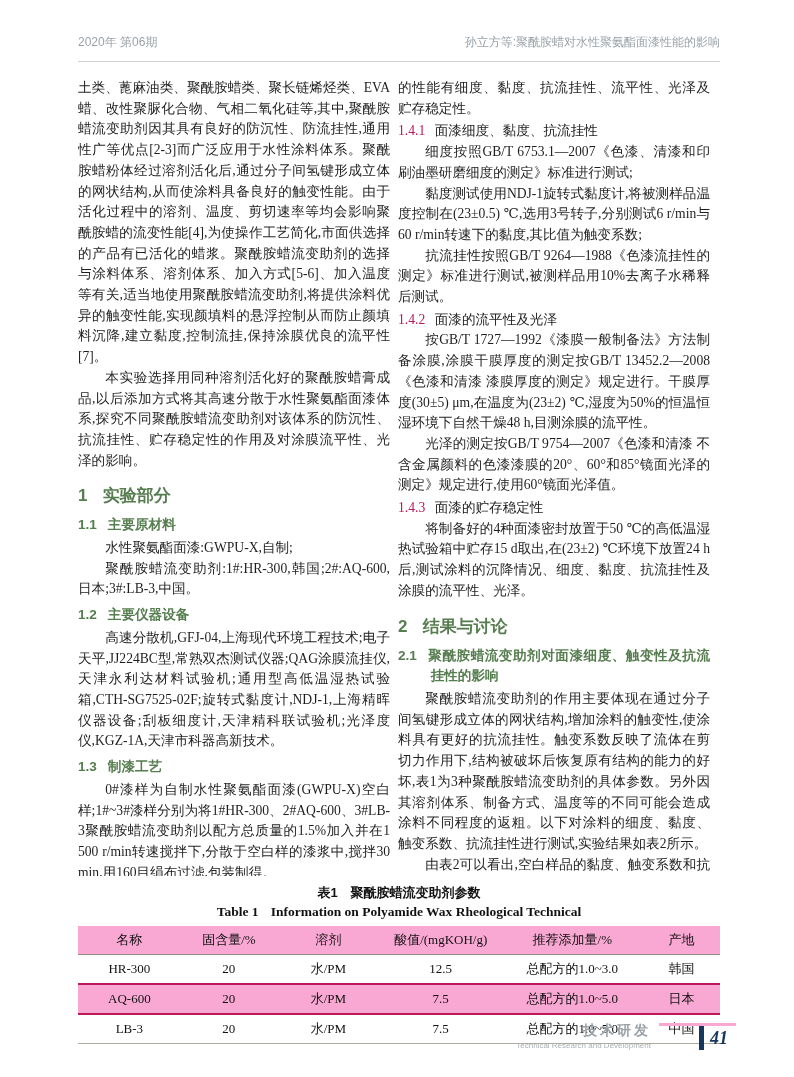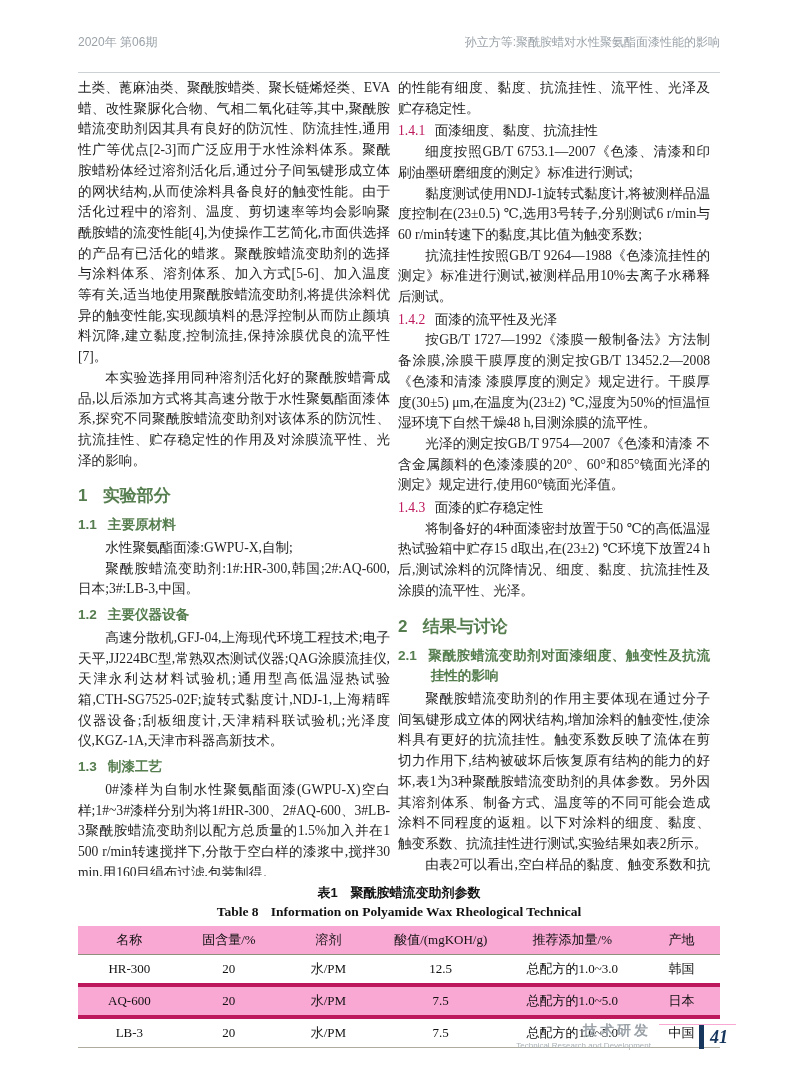--- a/index.html
+++ b/index.html
@@ -3,21 +3,21 @@
 <meta charset="utf-8">
 <style>
   html,body{margin:0;padding:0;background:#ffffff;}
   body{width:794px;height:1077px;position:relative;overflow:hidden;
        font-family:"Liberation Serif","DejaVu Serif",serif;color:#1e1e1e;}
 
   
   .hdr{position:absolute;left:78px;right:74px;top:34px;
        display:flex;justify-content:space-between;align-items:flex-end;
        font-family:"Liberation Sans","DejaVu Sans",sans-serif;
-       font-size:12px;color:#9aa2a8;padding-bottom:21px;
+       font-size:12px;color:#9aa2a8;padding-bottom:10px;
        border-bottom:1px solid #ccd1d5;}
 
   
   .cols{position:absolute;left:78px;top:78px;width:642px;height:798px;
         display:flex;gap:8px;overflow:hidden;}
   .col{width:312px;font-size:13.6px;line-height:20.7px;text-align:justify;}
   .para{margin:0;}
   .indent{text-indent:2em;}
 
   .sec1{margin:13px 0 7px 0;font-size:17px;font-weight:600;color:#567d4f;
@@ -37,29 +37,29 @@
         font-family:"Liberation Sans","DejaVu Sans",sans-serif;color:#111;}
   .tbl-title-zh .gap{display:inline-block;width:1em;}
   .tbl-title-en{text-align:center;font-size:13.5px;font-weight:bold;
         font-family:"Liberation Serif","DejaVu Serif",serif;color:#111;margin-top:2px;}
   .tbl-title-en .gap{display:inline-block;width:.9em;}
   table{width:100%;border-collapse:collapse;margin-top:6px;font-size:13px;}
   th{background:#f9a8d4;font-weight:normal;color:#111;height:26px;
      border-bottom:1px solid #8f8d7c;}
   td{height:26px;text-align:center;color:#111;}
   tr.alt td{background:#f9a8d4;}
-  tr.body-row td{border-bottom:4px solid #be185d;}
+  tr.body-row td{border-bottom:2px solid #be185d;}
   tr.body-row:last-child td{border-bottom:1.6px solid #aeac9c;}
 
   
   .ftr{position:absolute;right:58px;top:1022px;display:flex;align-items:center;gap:8px;}
   .ftr-text{text-align:right;font-family:"Liberation Sans","DejaVu Sans",sans-serif;}
   .ftr-zh{font-size:14px;font-weight:600;color:#9aa2a8;letter-spacing:3px;}
   .ftr-en{font-size:8px;color:#aab1b6;margin-top:1px;}
-  .pagenum{border-top:1px solid #f9a8d4;display:flex;align-items:stretch;padding-top:0;padding-left:40px;}
+  .pagenum{border-top:3px solid #f9a8d4;display:flex;align-items:stretch;padding-top:0;padding-left:40px;}
   .pagenum .bar{width:5px;background:#17365d;margin-right:6px;height:24px;}
   .pagenum .num{font-size:18px;font-weight:bold;font-style:italic;color:#17365d;
                 font-family:"Liberation Serif","DejaVu Serif",serif;line-height:24px;
                 padding-right:8px;}
 </style>
 </head>
 <body>
 
 <div class="hdr">
   <span>2020年 第06期</span>
@@ -116,21 +116,21 @@
     <p class="para indent">聚酰胺蜡流变助剂的作用主要体现在通过分子间氢键形成立体的网状结构,增加涂料的触变性,使涂料具有更好的抗流挂性。触变系数反映了流体在剪切力作用下,结构被破坏后恢复原有结构的能力的好坏,表1为3种聚酰胺蜡流变助剂的具体参数。另外因其溶剂体系、制备方式、温度等的不同可能会造成涂料不同程度的返粗。以下对涂料的细度、黏度、触变系数、抗流挂性进行测试,实验结果如表2所示。</p>
     <p class="para indent">由表2可以看出,空白样品的黏度、触变系数和抗流挂性均较差,加入3种聚酰胺蜡流变助剂后这几项</p>
   </div>
 </div>
 
 <div class="tablewrap">
   <div class="tbl-title-zh">
     <span>表1</span><span class="gap"></span><span>聚酰胺蜡流变助剂参数</span>
   </div>
   <div class="tbl-title-en">
-    <span>Table 8</span><span class="gap"></span><span>Information on Polyamide Wax Rheological Technical</span>
+    <span>Table 1</span><span class="gap"></span><span>Information on Polyamide Wax Rheological Technical</span>
   </div>
   <table>
     <thead>
       <tr>
         <th style="width:16%">名称</th>
         <th style="width:15%">固含量/%</th>
         <th style="width:16%">溶剂</th>
         <th style="width:19%">酸值/(mgKOH/g)</th>
         <th style="width:22%">推荐添加量/%</th>
         <th style="width:12%">产地</th>

